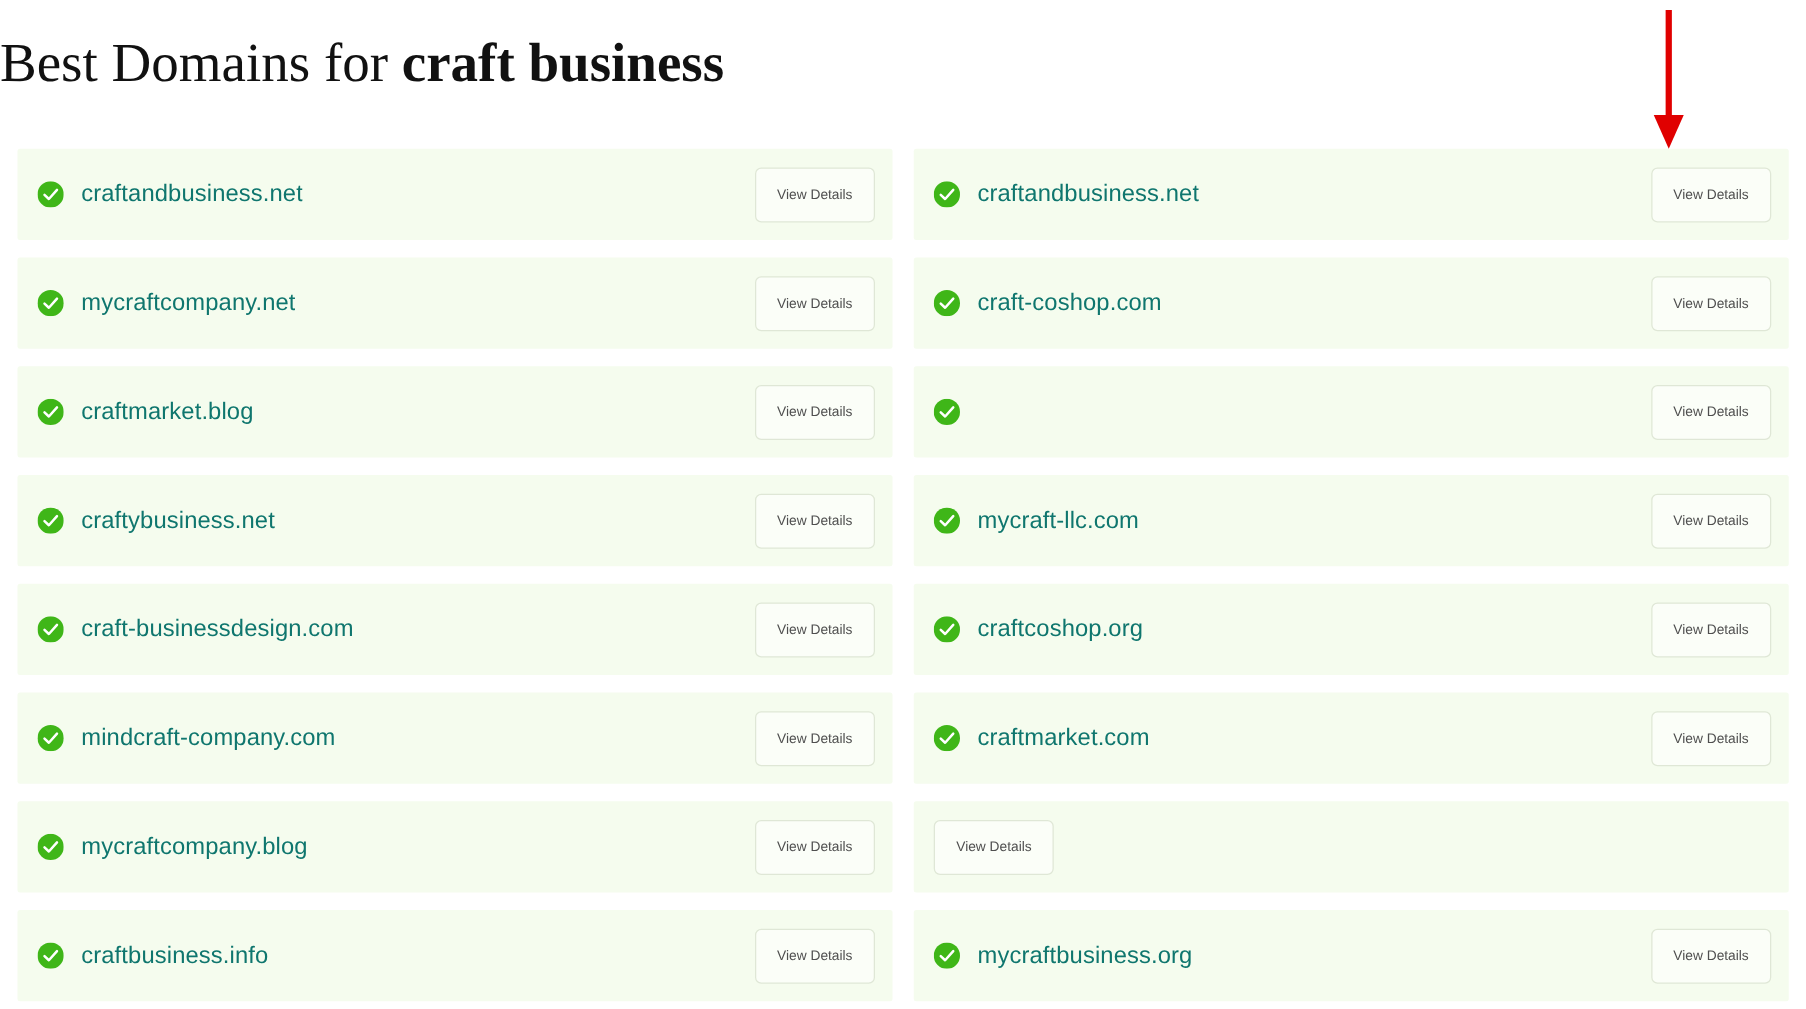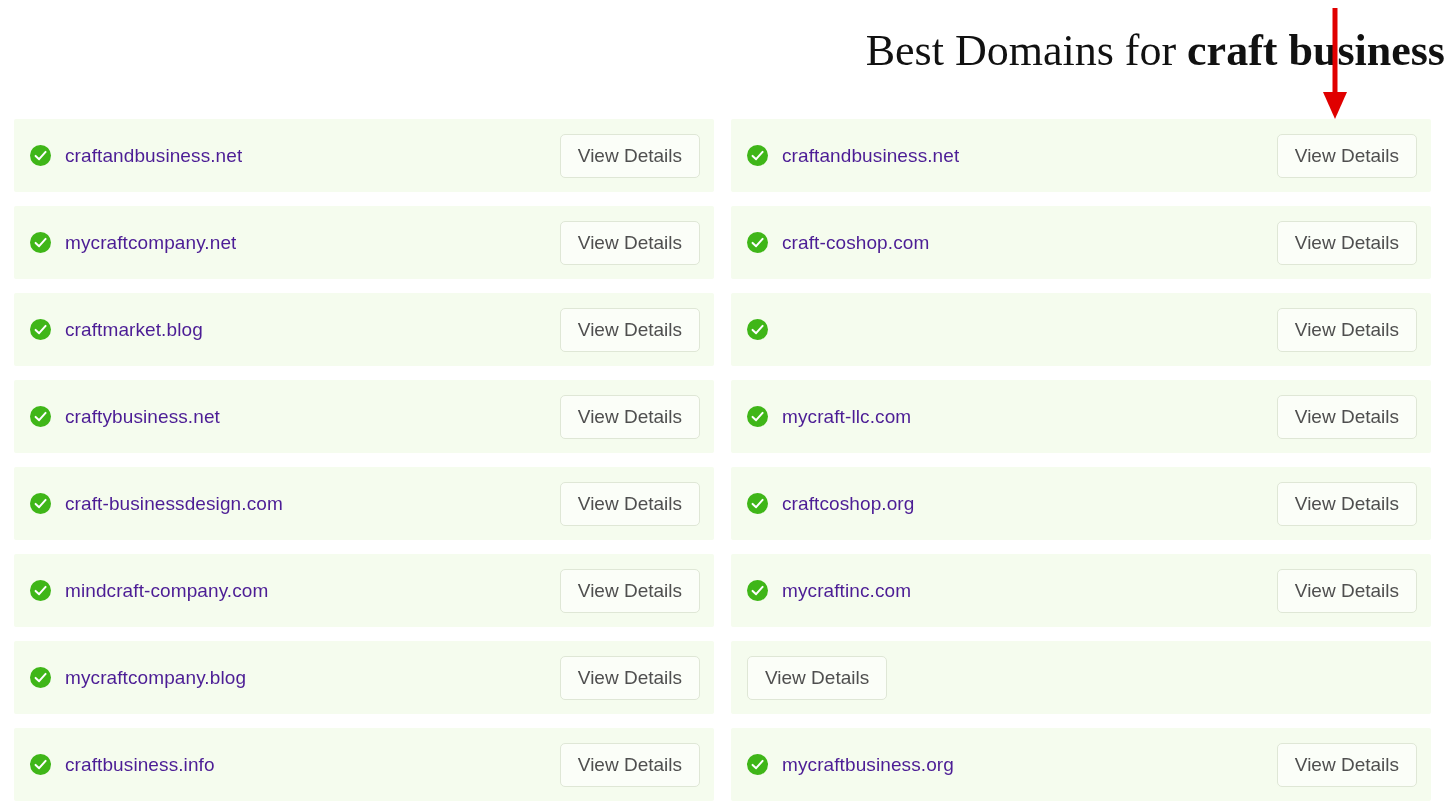--- a/index.html
+++ b/index.html
@@ -16,21 +16,21 @@
     height: 807px;
     background: #ffffff;
   }
 
   
   .page-title {
     position: absolute;
     top: 22px;
     left: 0;
     width: 1445px;
-    text-align: right;
+    text-align: left;
     font-family: "Liberation Serif", serif;
     font-size: 44px;
     line-height: 58px;
     color: #111111;
     font-weight: 400;
     white-space: nowrap;
   }
   .page-title .kw {
     font-weight: 700;
   }
@@ -69,35 +69,35 @@
     width: 21px;
     height: 21px;
     margin-right: 14px;
     display: block;
   }
 
   .domain-name {
     font-family: "Liberation Sans", sans-serif;
     font-size: 19px;
     line-height: 24px;
-    color: #4c1d95;
+    color: #0f766e;
     letter-spacing: 0.1px;
     white-space: nowrap;
     overflow: hidden;
     text-overflow: ellipsis;
   }
 
   .view-details-btn {
     flex: 0 0 auto;
     background: #fbfef8;
     border: 1px solid #dfe7d6;
     border-radius: 5px;
     color: #4f4f4f;
     font-family: "Liberation Sans", sans-serif;
-    font-size: 19px;
+    font-size: 11px;
     line-height: 20px;
     padding: 11px 17px;
     cursor: pointer;
     white-space: nowrap;
   }
 
   
   .annotation-arrow {
     position: absolute;
     top: 6px;
@@ -234,21 +234,21 @@
     </div>
     <button class="view-details-btn">View Details</button>
   </div>
 
   <div class="domain-row">
     <div class="domain-left">
       <svg class="check-icon" viewBox="0 0 21 21" xmlns="http://www.w3.org/2000/svg">
         <circle cx="10.5" cy="10.5" r="10.5" fill="#3fb618"></circle>
         <path d="M5.6 10.9 L9.1 14.2 L15.6 6.9" fill="none" stroke="#ffffff" stroke-width="2" stroke-linecap="round" stroke-linejoin="round"></path>
       </svg>
-      <span class="domain-name">mycraftinc.com</span>
+      <span class="domain-name">craftmarket.com</span>
     </div>
     <button class="view-details-btn">View Details</button>
   </div>
 
   <div class="domain-row">
     <div class="domain-left">
       <svg class="check-icon" viewBox="0 0 21 21" xmlns="http://www.w3.org/2000/svg">
         <circle cx="10.5" cy="10.5" r="10.5" fill="#3fb618"></circle>
         <path d="M5.6 10.9 L9.1 14.2 L15.6 6.9" fill="none" stroke="#ffffff" stroke-width="2" stroke-linecap="round" stroke-linejoin="round"></path>
       </svg>

